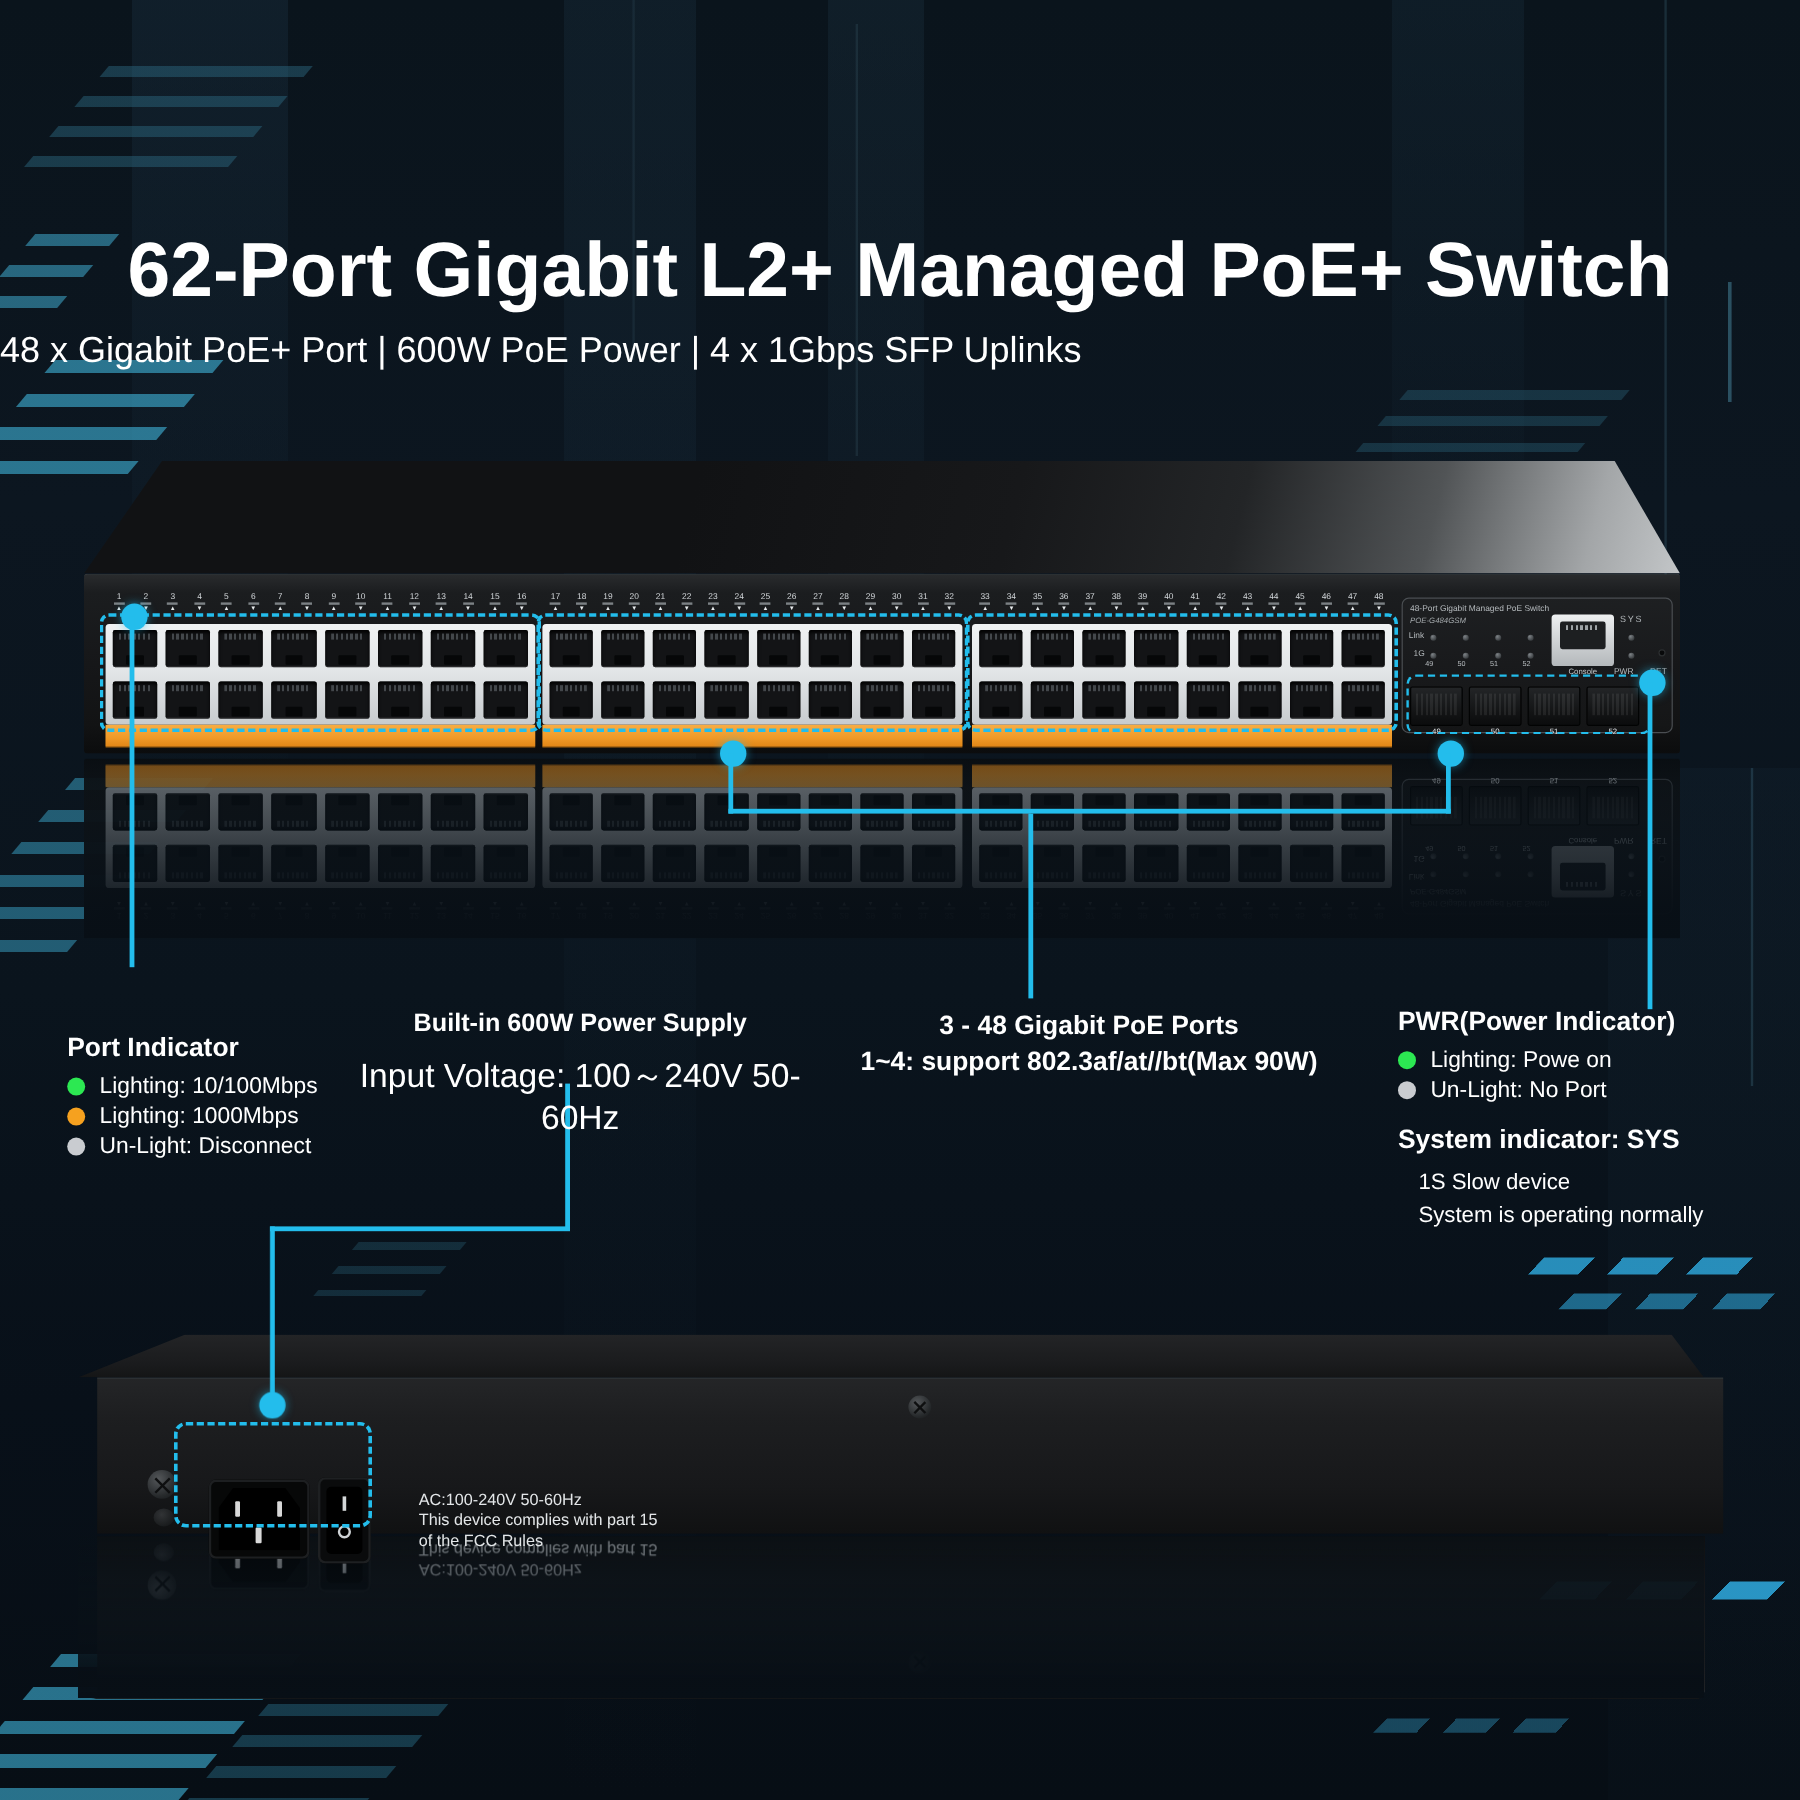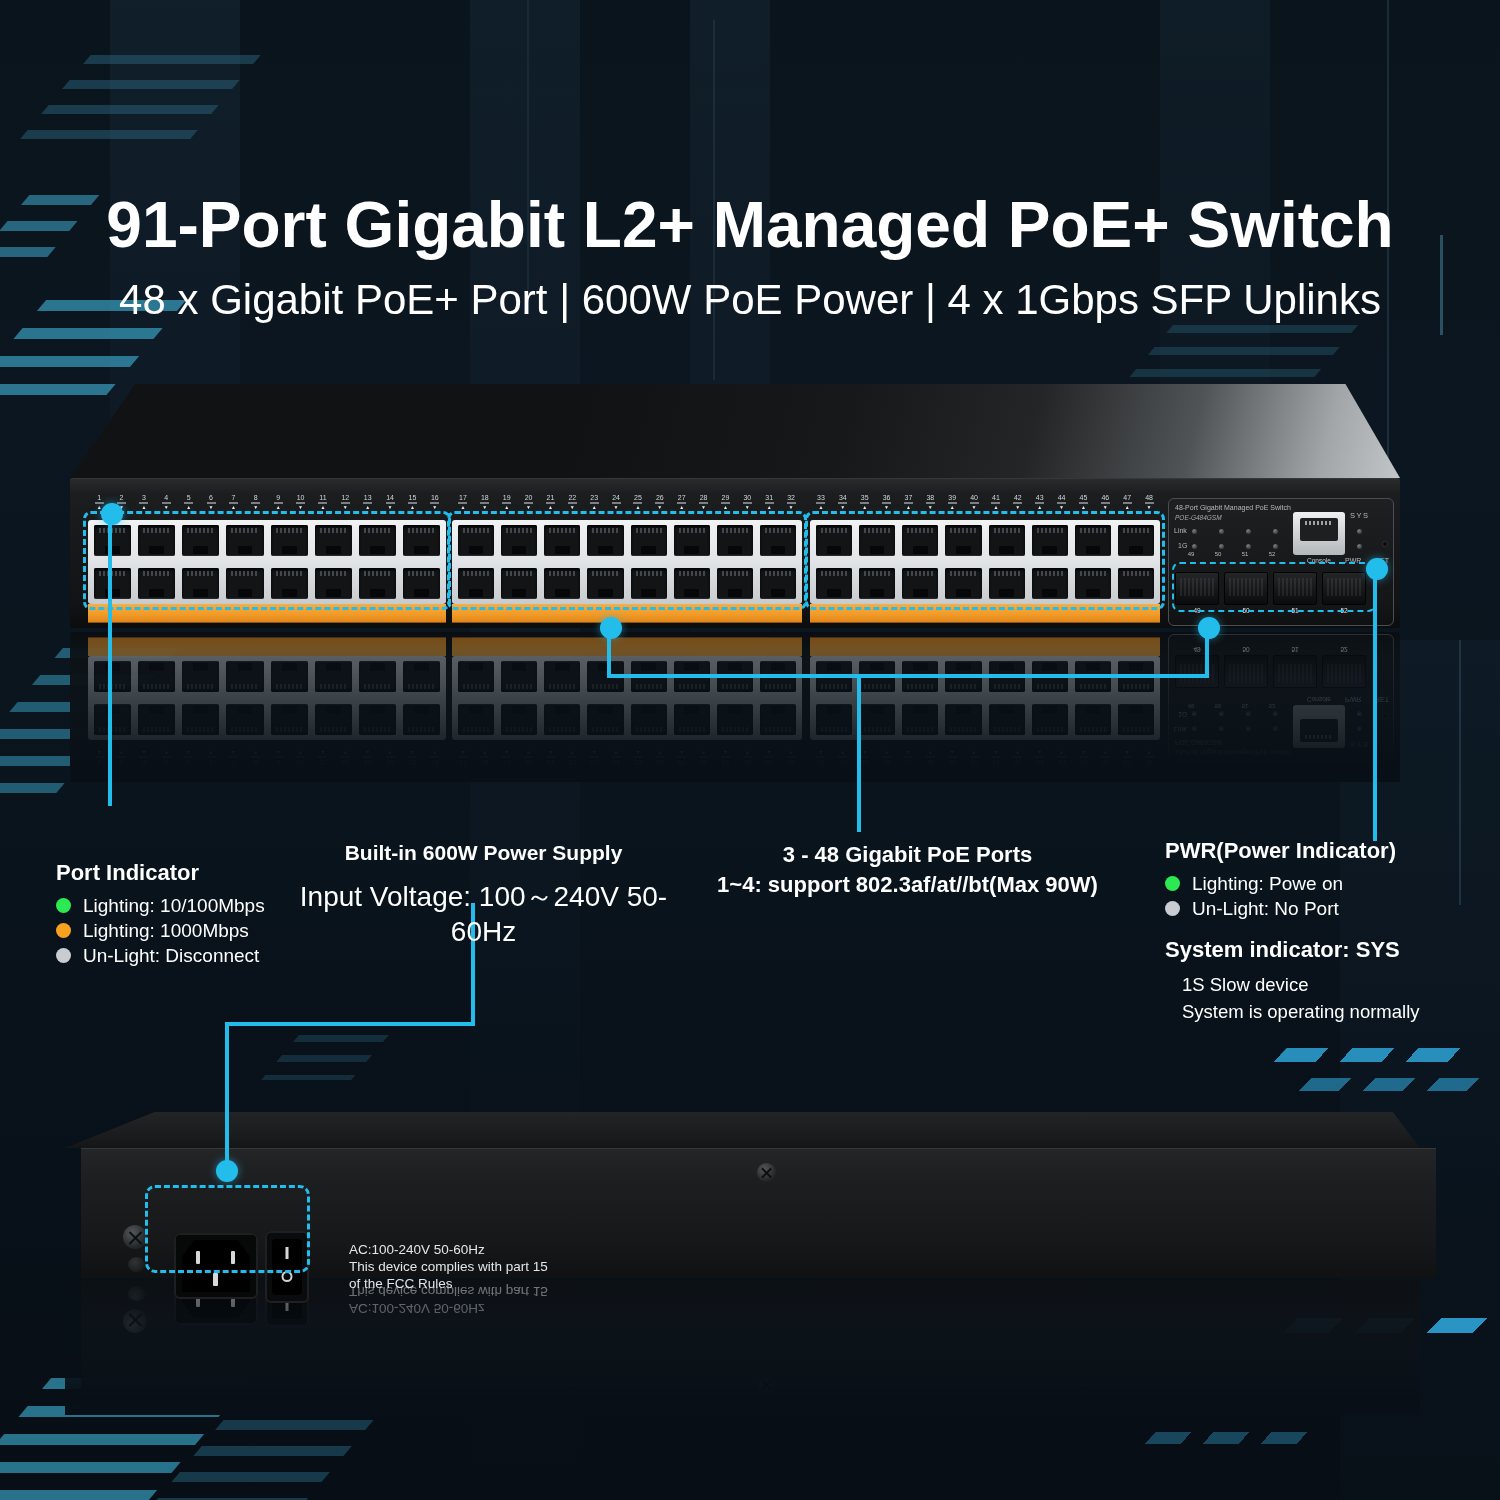--- a/index.html
+++ b/index.html
@@ -7,21 +7,21 @@
     font-family:"Liberation Sans",sans-serif;color:#fff;
     background:linear-gradient(180deg,#0a141c 0%,#0c1620 28%,#0a141d 55%,#081019 78%,#070e15 100%);}
   
   .bgcol{position:absolute;pointer-events:none;}
   .bar-stack{position:absolute;transform:skewX(-40deg);pointer-events:none;}
   .bar-row{position:absolute;transform:skewX(-44deg);pointer-events:none;}
   .vline{position:absolute;pointer-events:none;}
   
   .title{position:absolute;left:0;top:188px;width:100%;text-align:center;
     font-size:64px;font-weight:bold;letter-spacing:0;}
-  .subtitle{position:absolute;left:0;top:276px;width:100%;text-align:center;font-size:42px;}
+  .subtitle{position:absolute;left:0;top:276px;width:100%;font-size:30px;}
   
   .dev-front{position:absolute;left:70px;top:384px;width:1330px;height:244px;}
   .topface-f{position:absolute;left:0;top:0;width:1330px;height:94px;
     clip-path:polygon(4.9% 0,95.9% 0,100% 100%,0 100%);
     background:linear-gradient(104deg,#111214 38%,#17181a 58%,#232527 72%,#515456 84%,#a3a6a8 94%,#c3c6c8 100%);}
   .body-f{position:absolute;left:0;top:94px;width:1330px;height:150px;border-radius:3px;
     background:linear-gradient(180deg,#292b2d 0,#1b1d1f 10%,#161719 50%,#121314 84%,#0b0c0d 100%);
     border-top:1px solid #35383a;box-sizing:border-box;}
   .numstrip{position:absolute;top:15px;height:24px;display:grid;grid-template-columns:repeat(16,1fr);}
   .numcell{display:flex;flex-direction:column;align-items:center;gap:1px;}
@@ -35,21 +35,21 @@
   .ns1{left:18px;width:358px;} .ns2{left:382px;width:350px;} .ns3{left:740px;width:350px;}
   .port{position:relative;background:#131416;border-radius:2px;
     box-shadow:inset 0 2px 3px rgba(0,0,0,.95), inset 0 -1px 0 rgba(255,255,255,.10);}
   .port::before{content:"";position:absolute;left:5px;right:5px;top:3px;height:5px;
     background:repeating-linear-gradient(90deg,#43474b 0 2px,transparent 2px 4px);}
   .port::after{content:"";position:absolute;left:30%;right:30%;bottom:2px;height:8px;background:#060708;border-radius:1px;}
   .orange{position:absolute;top:125px;height:18px;
     background:linear-gradient(180deg,#f8ad42,#f09a28 60%,#e18617);box-shadow:0 1px 0 #8a5410;}
   .o1{left:18px;width:358px;} .o2{left:382px;width:350px;} .o3{left:740px;width:350px;}
   
-  .panel{position:absolute;left:1098px;top:19px;width:226px;height:128px;border:1px solid #4a4e52;
+  .panel{position:absolute;left:1098px;top:19px;width:226px;height:113px;border:1px solid #4a4e52;
     border-radius:6px;box-sizing:border-box;background:rgba(255,255,255,0.015);}
   .ptitle{position:absolute;left:6px;top:5px;font-size:7px;color:#b5babd;white-space:nowrap;}
   .pmodel{position:absolute;left:6px;top:15px;font-size:6.5px;font-style:italic;color:#a6abae;}
   .plink{position:absolute;left:5px;top:28px;font-size:7px;color:#b5babd;}
   .p1g{position:absolute;left:9px;top:43px;font-size:7px;color:#b5babd;}
   .ledrow{position:absolute;display:flex;gap:22px;}
   .lr1{left:23px;top:30px;} .lr2{left:23px;top:45px;}
   .led{width:5px;height:5px;border-radius:50%;
     background:radial-gradient(circle at 35% 30%,#7c8185,#3c4043 70%);}
   .sfpnums{position:absolute;left:17px;top:52px;display:flex;gap:17px;}
@@ -152,21 +152,21 @@
   <div class="bar-stack" style="left:0px;top:648px;width:115px;height:150px;opacity:.5;background:repeating-linear-gradient(180deg,#3aa5c9 0 10px,transparent 10px 27px);"></div>
   <div class="bar-stack" style="left:1150px;top:325px;width:185px;height:55px;opacity:.28;background:repeating-linear-gradient(180deg,#35809c 0 8px,transparent 8px 22px);"></div>
   <div class="bar-stack" style="left:280px;top:1035px;width:90px;height:45px;opacity:.25;background:repeating-linear-gradient(180deg,#35809c 0 7px,transparent 7px 20px);"></div>
   <div class="bar-stack" style="left:0px;top:1378px;width:200px;height:122px;opacity:.6;background:repeating-linear-gradient(180deg,#3fb4da 0 11px,transparent 11px 28px);"></div>
   <div class="bar-stack" style="left:190px;top:1420px;width:150px;height:80px;opacity:.4;background:repeating-linear-gradient(180deg,#2d7b98 0 10px,transparent 10px 26px);"></div>
   <div class="bar-row" style="left:1280px;top:1048px;width:190px;height:14px;opacity:.85;background:repeating-linear-gradient(90deg,#2da3d6 0 42px,transparent 42px 66px);"></div>
   <div class="bar-row" style="left:1305px;top:1078px;width:180px;height:13px;opacity:.6;background:repeating-linear-gradient(90deg,#2da3d6 0 40px,transparent 40px 64px);"></div>
   <div class="bar-row" style="left:1290px;top:1318px;width:210px;height:15px;opacity:.9;background:repeating-linear-gradient(90deg,#2da3d6 0 46px,transparent 46px 72px);"></div>
   <div class="bar-row" style="left:1150px;top:1432px;width:160px;height:12px;opacity:.45;background:repeating-linear-gradient(90deg,#2d8cb4 0 36px,transparent 36px 58px);"></div>
 
-  <div class="title">91-Port Gigabit L2+ Managed PoE+ Switch</div>
+  <div class="title">62-Port Gigabit L2+ Managed PoE+ Switch</div>
   <div class="subtitle">48 x Gigabit PoE+ Port | 600W PoE Power | 4 x 1Gbps SFP Uplinks</div>
 
   <div class="reflection refl-front">
       <div class="dev-front">
 
     <div class="body-f">
       <div class="numstrip ns1">
             <div class="numcell">
               <span class="pnum">1</span>
               <span class="pbar"></span>

